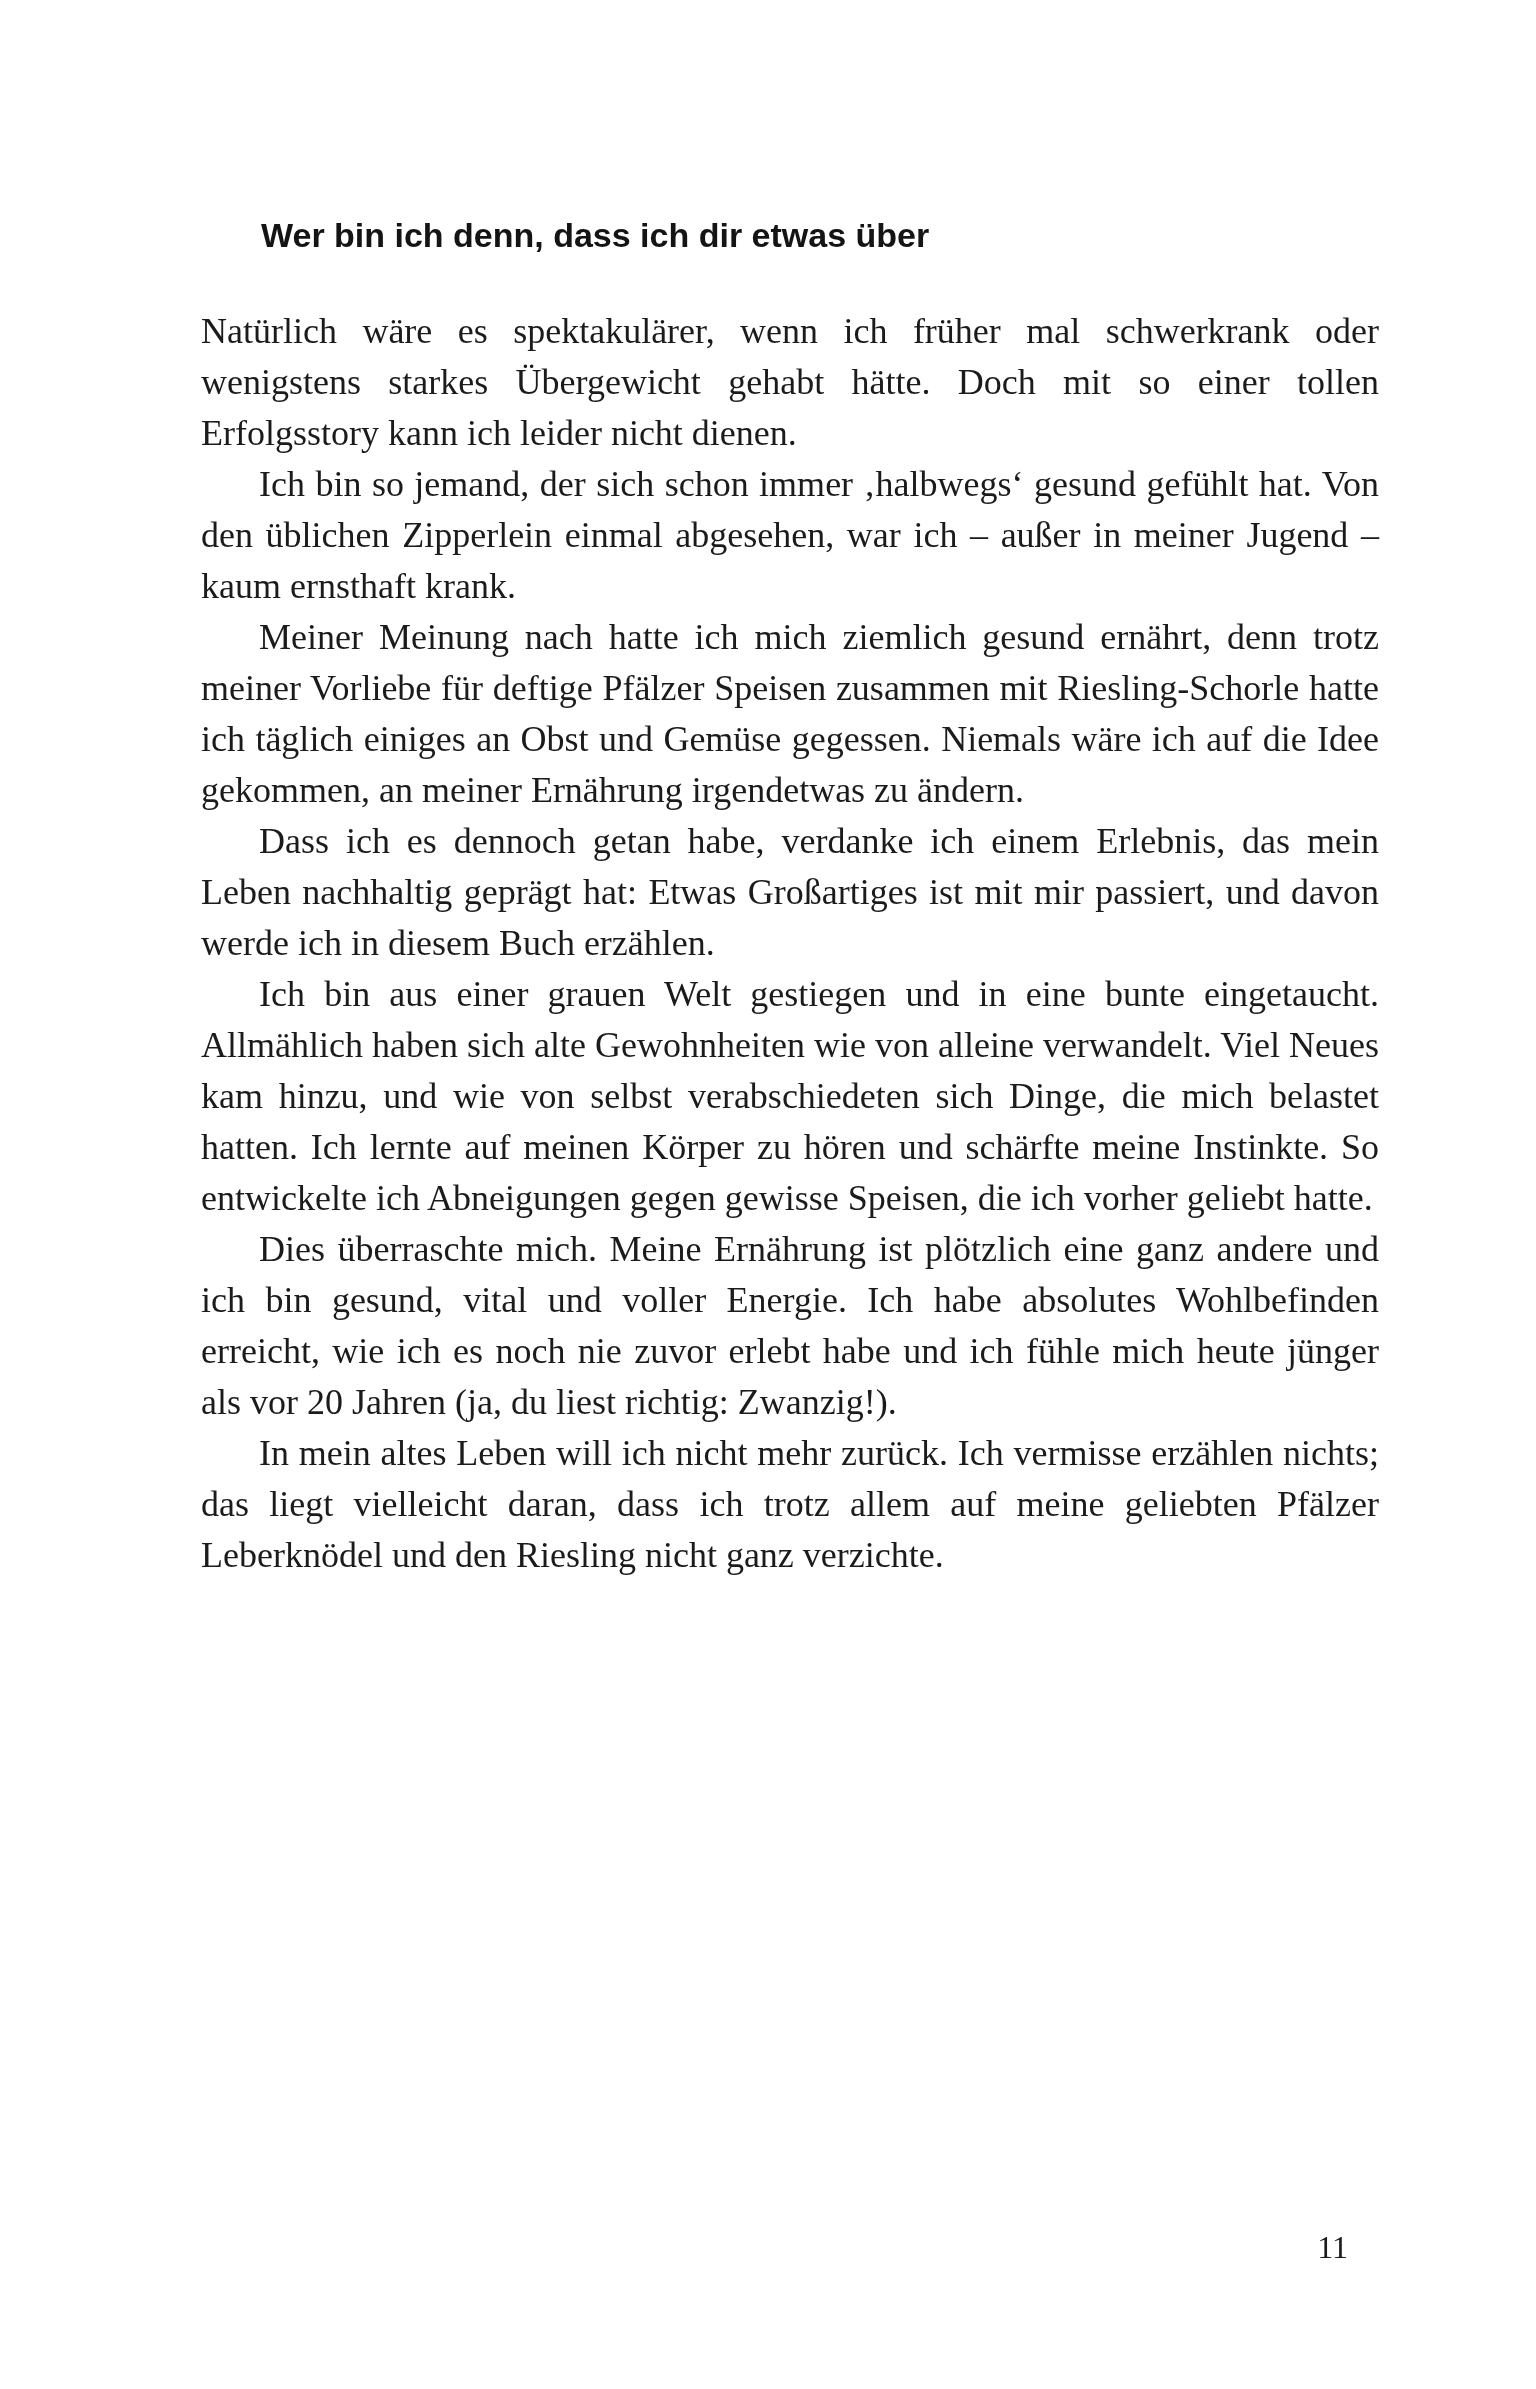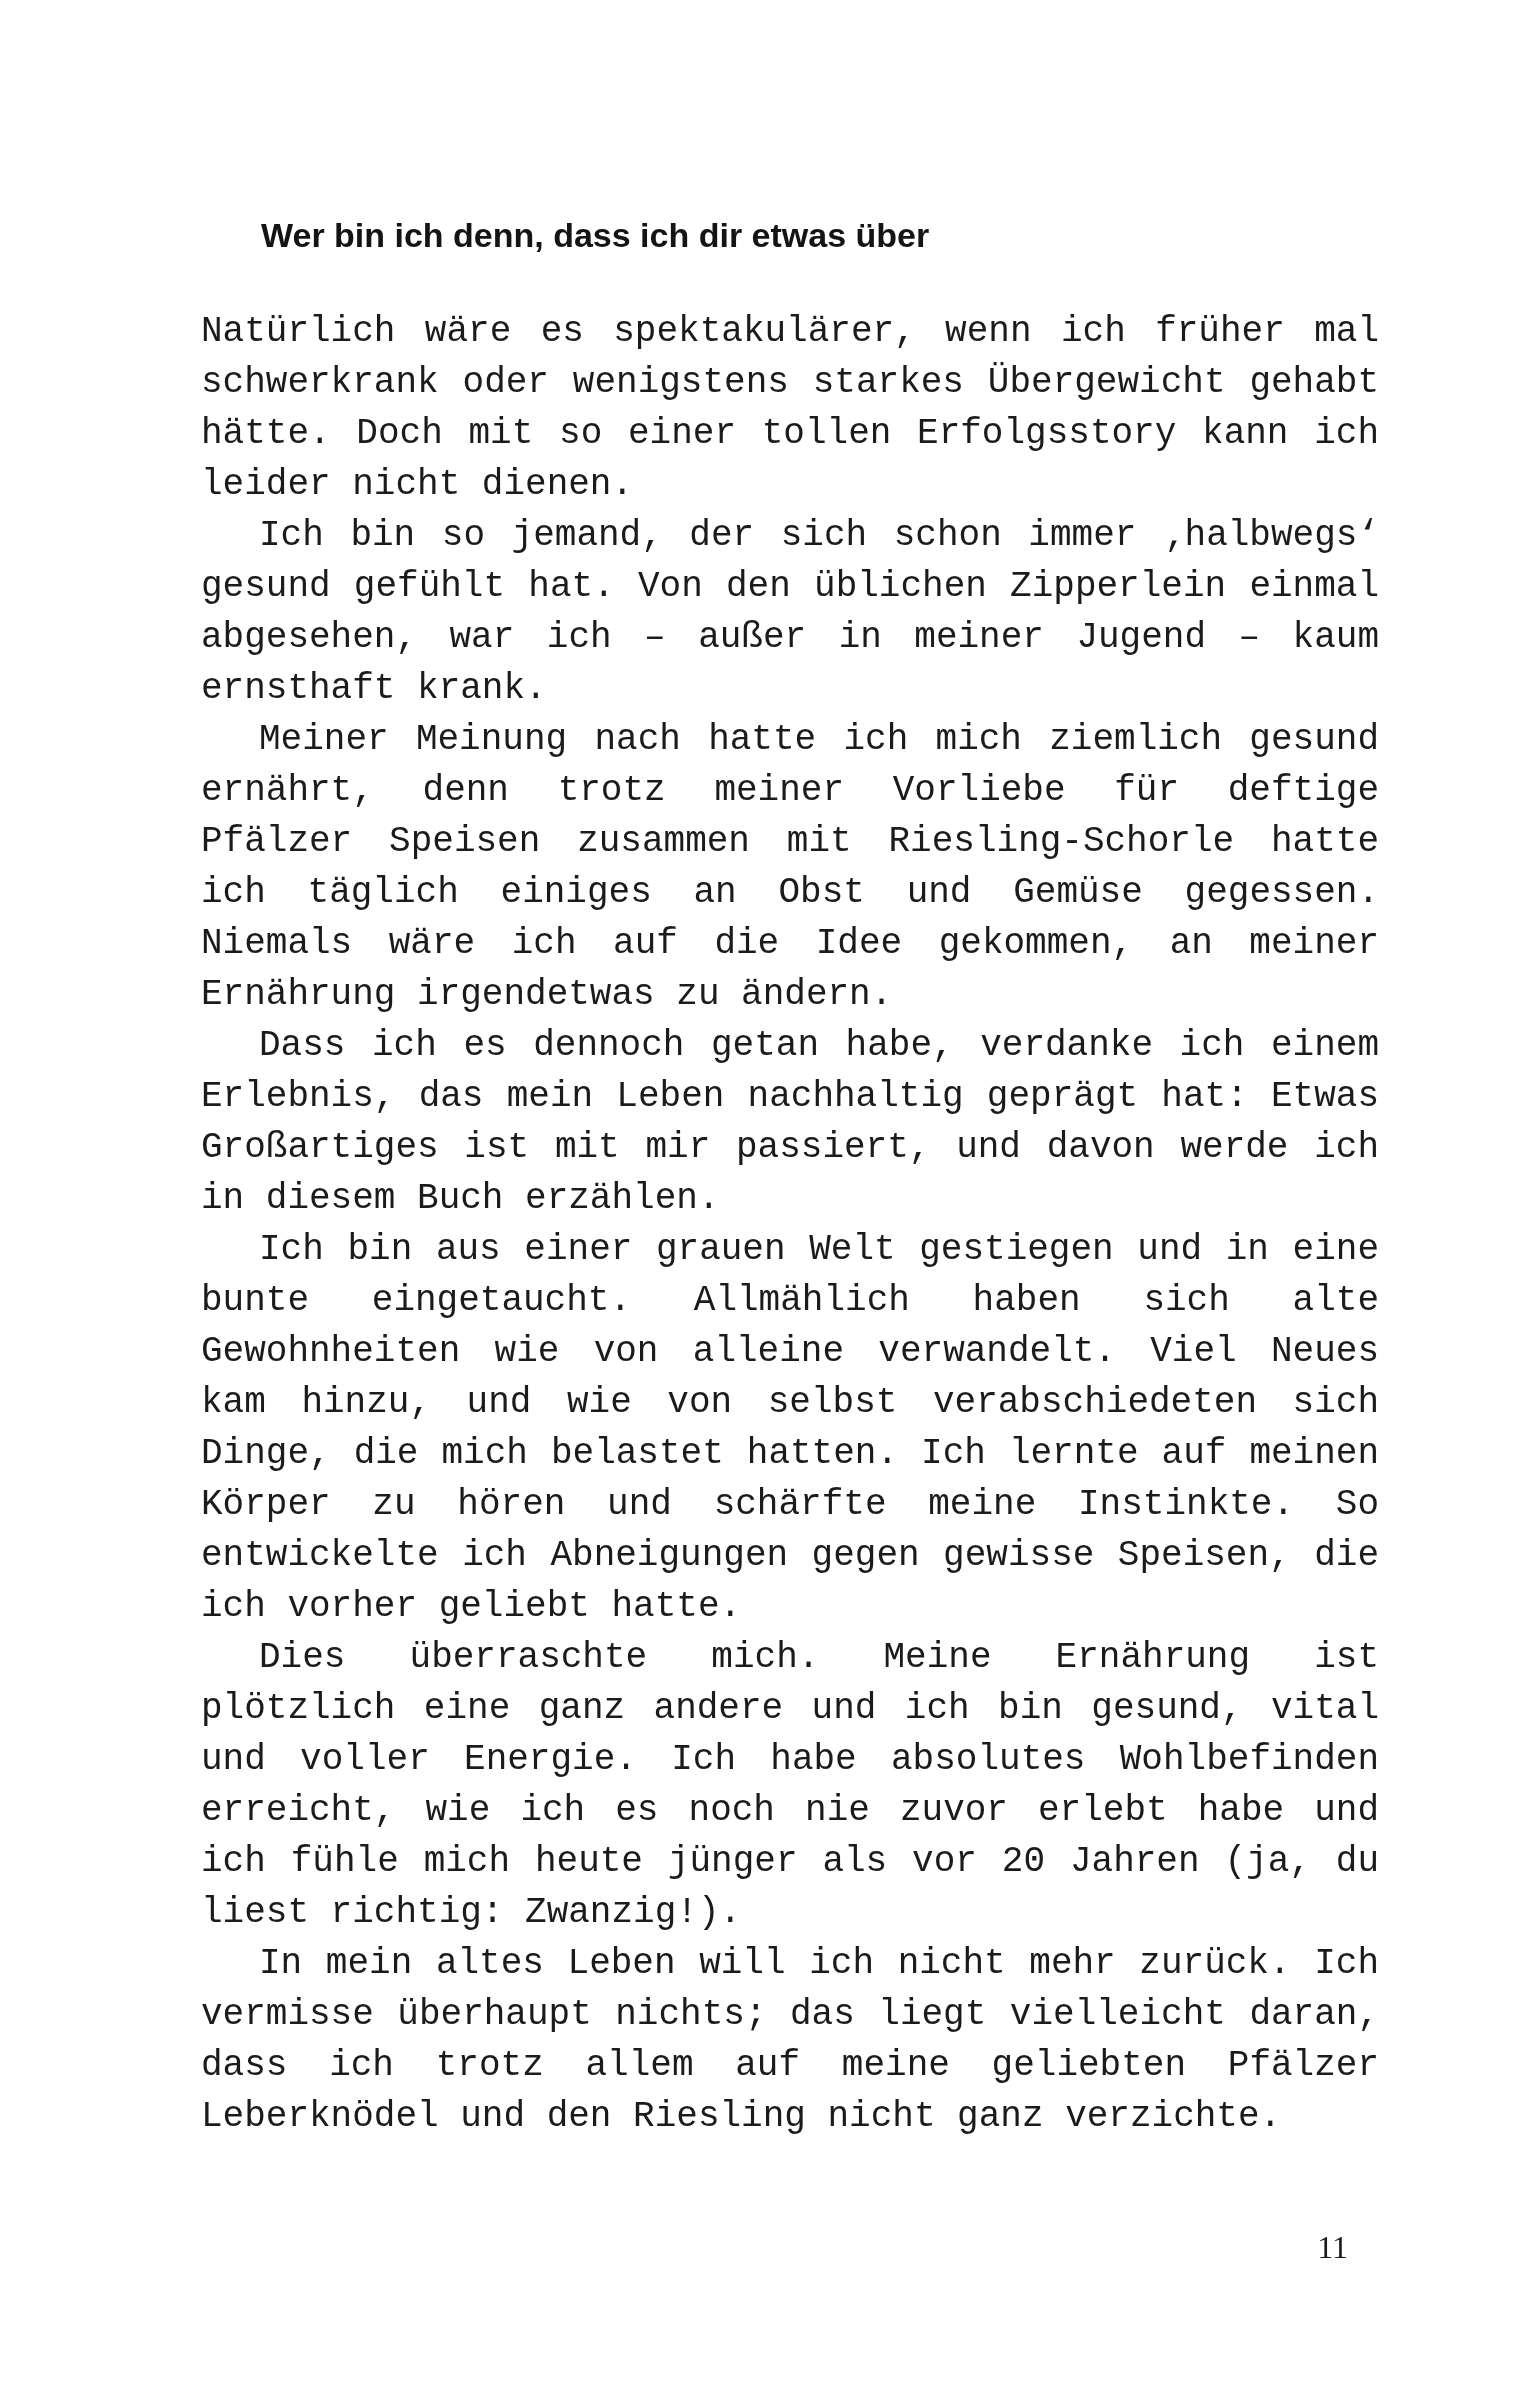--- a/index.html
+++ b/index.html
@@ -38,21 +38,20 @@
     line-height: 51px;
     text-align: justify;
     -webkit-hyphens: auto;
     hyphens: auto;
     color: #1b1b1b;
   }
   .para {
     margin: 0;
     padding: 0;
     text-indent: 58px;
-    font-family: Liberation Mono, monospace;
   }
   .para.first {
     text-indent: 0;
   }
   .para.gap-before {
     margin-top: 51px;
   }
   .page-number {
     position: absolute;
     right: 188px;
@@ -71,19 +70,19 @@
     <span class="heading-line">Wer bin ich denn, dass ich dir etwas über</span>
   </h2>
 
   <div class="body-text">
     <p class="para first">Natürlich wäre es spektakulärer, wenn ich früher mal schwerkrank oder wenigstens starkes Übergewicht gehabt hätte. Doch mit so einer tollen Erfolgsstory kann ich leider nicht dienen.</p>
     <p class="para">Ich bin so jemand, der sich schon immer ‚halbwegs‘ gesund gefühlt hat. Von den üblichen Zipperlein einmal abgesehen, war ich – außer in meiner Jugend – kaum ernsthaft krank.</p>
     <p class="para">Meiner Meinung nach hatte ich mich ziemlich gesund ernährt, denn trotz meiner Vorliebe für deftige Pfälzer Speisen zusammen mit Riesling-Schorle hatte ich täglich einiges an Obst und Gemüse gegessen. Niemals wäre ich auf die Idee gekommen, an meiner Ernährung irgendetwas zu ändern.</p>
     <p class="para">Dass ich es dennoch getan habe, verdanke ich einem Erlebnis, das mein Leben nachhaltig geprägt hat: Etwas Großartiges ist mit mir passiert, und davon werde ich in diesem Buch erzählen.</p>
     <p class="para">Ich bin aus einer grauen Welt gestiegen und in eine bunte eingetaucht. Allmählich haben sich alte Gewohnheiten wie von alleine verwandelt. Viel Neues kam hinzu, und wie von selbst verabschiedeten sich Dinge, die mich belastet hatten. Ich lernte auf meinen Körper zu hören und schärfte meine Instinkte. So entwickelte ich Abneigungen gegen gewisse Speisen, die ich vorher geliebt hatte.</p>
     <p class="para">Dies überraschte mich. Meine Ernährung ist plötzlich eine ganz andere und ich bin gesund, vital und voller Energie. Ich habe absolutes Wohlbefinden erreicht, wie ich es noch nie zuvor erlebt habe und ich fühle mich heute jünger als vor 20 Jahren (ja, du liest richtig: Zwanzig!).</p>
-    <p class="para">In mein altes Leben will ich nicht mehr zurück. Ich vermisse überhaupt nichts; das liegt vielleicht daran, dass ich trotz allem auf meine geliebten Pfälzer Leberknödel und den Riesling nicht ganz verzichte.</p>
+    <p class="para">In mein altes Leben will ich nicht mehr zurück. Ich vermisse erzählen nichts; das liegt vielleicht daran, dass ich trotz allem auf meine geliebten Pfälzer Leberknödel und den Riesling nicht ganz verzichte.</p>
   </div>
 
   <div class="page-number">11</div>
 
 </div>
 
 
 </body></html>

